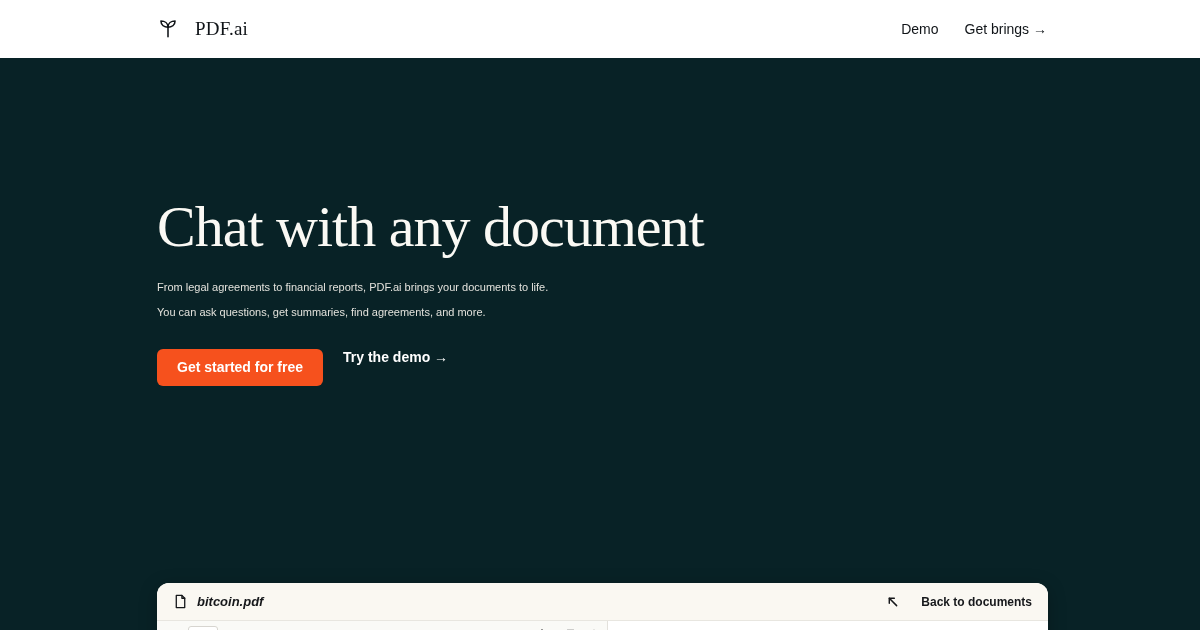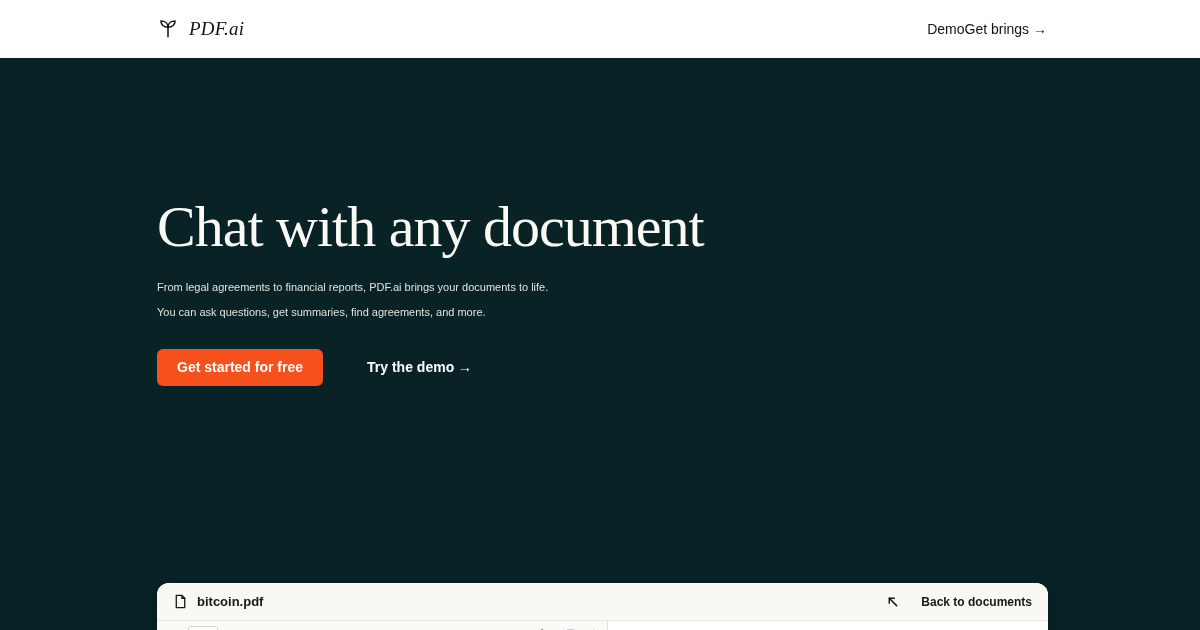--- a/index.html
+++ b/index.html
@@ -5,38 +5,38 @@
   * { box-sizing: border-box; margin: 0; padding: 0; }
   html, body { width: 1200px; height: 630px; overflow: hidden; }
   body { font-family: "Liberation Sans", sans-serif; background: #082226; position: relative; }
 
   
   .topnav {
     position: absolute; top: 0; left: 0; width: 1200px; height: 58px;
     background: #ffffff; display: flex; align-items: center;
     justify-content: space-between; padding: 0 153px 0 157px;
   }
-  .brand { display: flex; align-items: flex-end; gap: 10px; cursor: pointer; font-style: italic; }
+  .brand { display: flex; align-items: flex-end; gap: 16px; cursor: pointer; }
   .brand svg { display: block; }
   .brand-name { font-family: "Liberation Serif", serif; font-size: 19px; color: #101418; letter-spacing: 0.2px; }
-  .nav-links { display: flex; align-items: center; }
+  .nav-links { display: flex; align-items: center; gap: 26px; }
   .nav-link { font-size: 14px; font-weight: 500; color: #101418; text-decoration: none; cursor: pointer; }
 
   
   .hero {
     position: absolute; top: 58px; left: 0; width: 1032px; height: 572px;
     background: #082226; color: #f5f4ef;
   }
   .hero-inner { padding: 137px 0 0 157px; }
   .hero-title {
     font-family: "Liberation Serif", serif; font-weight: 500;
     font-size: 58px; line-height: 1.1; color: #faf9f4; letter-spacing: -1px;
   }
   .hero-sub { margin-top: 16px; font-size: 11px; line-height: 25px; color: #e3e2dc; }
-  .hero-ctas { margin-top: 24px; display: flex; align-items: center; gap: 44px; }
+  .hero-ctas { margin-top: 24px; display: flex; align-items: flex-start; gap: 20px; }
   .btn-primary {
     display: inline-flex; align-items: center; justify-content: center;
     height: 37px; padding: 0 20px; background: #f6511d; color: #ffffff;
     font-size: 14px; font-weight: 700; border: none; border-radius: 6px; cursor: pointer;
     font-family: "Liberation Sans", sans-serif;
   }
   .btn-secondary {
     background: transparent; border: none; color: #ffffff;
     font-size: 14px; font-weight: 700; cursor: pointer;
     font-family: "Liberation Sans", sans-serif;
@@ -46,21 +46,21 @@
   .card {
     position: absolute; top: 525px; left: 157px; width: 891px; height: 160px;
     background: #ffffff; border-radius: 12px 12px 0 0; overflow: hidden;
     box-shadow: 0 4px 18px rgba(0,0,0,0.25);
   }
   .card-header {
     height: 38px; background: #faf8f2; border-bottom: 1px solid #e8e6e0;
     display: flex; align-items: center; justify-content: space-between; padding: 0 16px;
   }
   .file-chip { display: flex; align-items: center; gap: 9px; }
-  .file-chip .fname { font-size: 13px; font-weight: 700; color: #16181b; }
+  .file-chip .fname { font-size: 13px; font-weight: 700; color: #16181b; font-style: italic; }
   .back-link { display: flex; align-items: center; gap: 23px; cursor: pointer; }
   .back-link span { font-size: 12px; font-weight: 700; color: #16181b; }
 
   .card-body { display: flex; height: 122px; }
 
   
   .pdf-pane { width: 451px; border-right: 1px solid #e3e1dc; background: #f3f2ef; display: flex; flex-direction: column; }
   .pdf-toolbar {
     height: 30px; background: #fafaf7; border-bottom: 1px solid #e8e6e2;
     display: flex; align-items: center; justify-content: space-between; padding: 0 11px;

